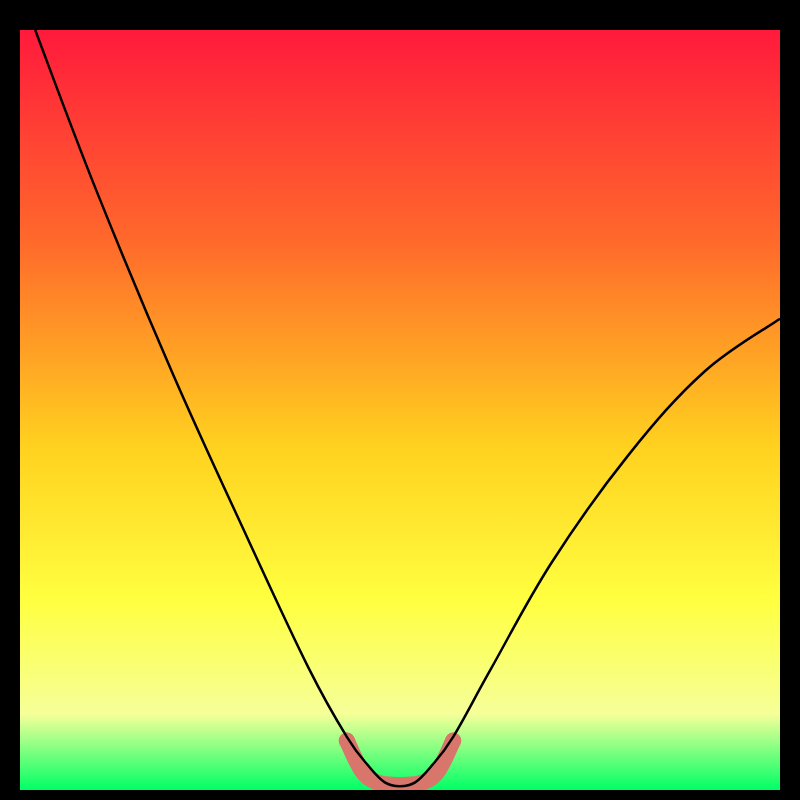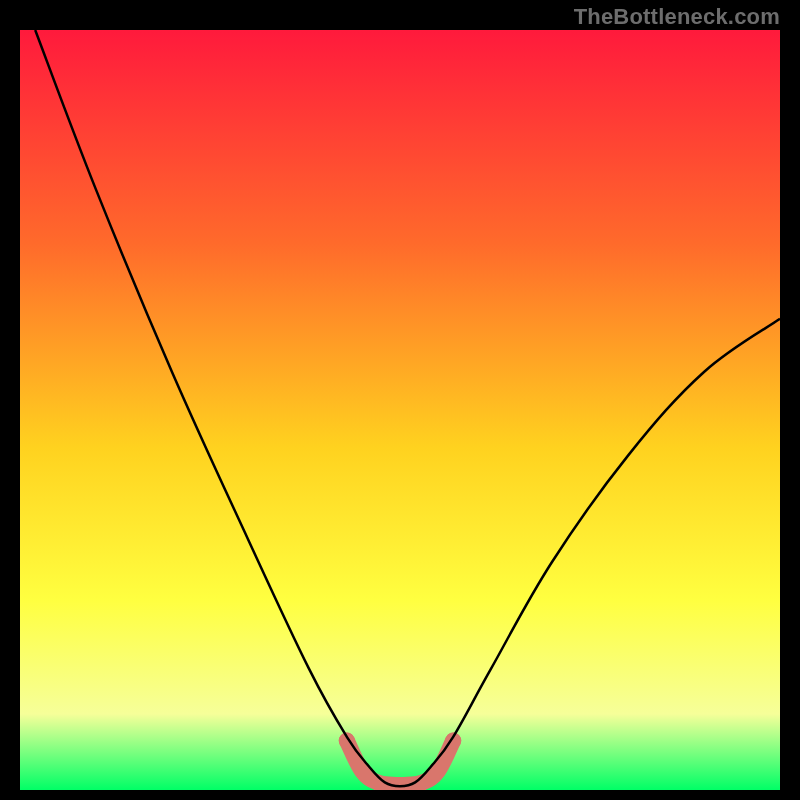--- a/index.html
+++ b/index.html
@@ -32,21 +32,20 @@
     font-weight: bold;
     color: #6d6d6d;
     letter-spacing: 0.2px;
   }
   svg { display: block; }
 </style>
 </head>
 <body>
 
 <div class="frame">
-  <div class="watermark">TheBottleneck.com</div>
   <div class="plot-area">
     <svg id="chart-svg" width="760" height="760" viewBox="0 0 760 760">
       <defs>
         <linearGradient id="bg-grad" x1="0" y1="0" x2="0" y2="1">
           <stop id="g0" offset="0%" stop-color="#ff1a3c"></stop>
           <stop id="g1" offset="28%" stop-color="#ff6a2b"></stop>
           <stop id="g2" offset="55%" stop-color="#ffd21f"></stop>
           <stop id="g3" offset="75%" stop-color="#ffff40"></stop>
           <stop id="g4" offset="90%" stop-color="#f6ff99"></stop>
           <stop id="g5" offset="100%" stop-color="#00ff66"></stop>

